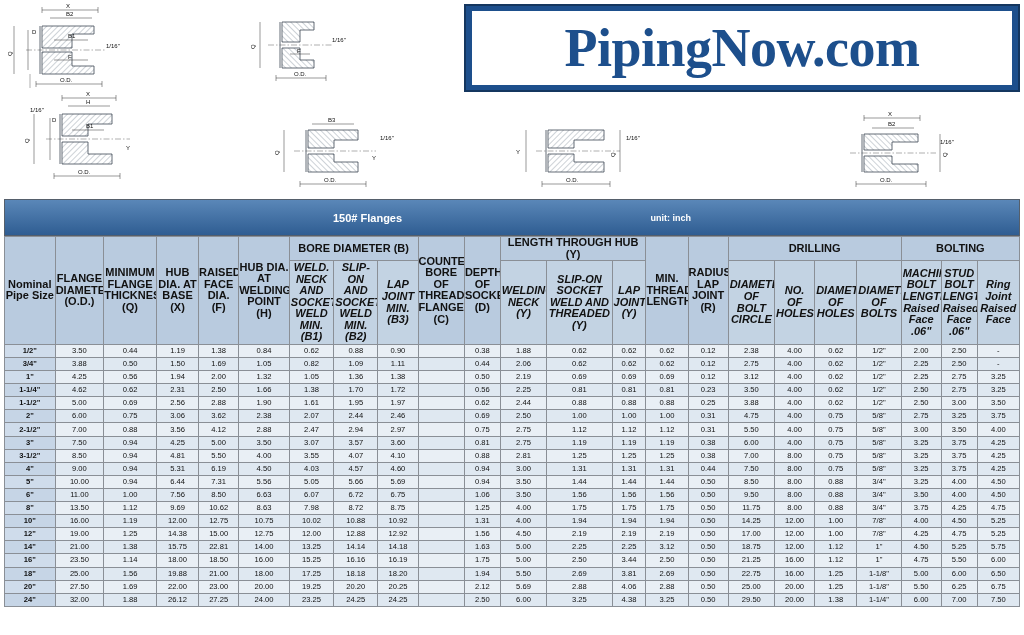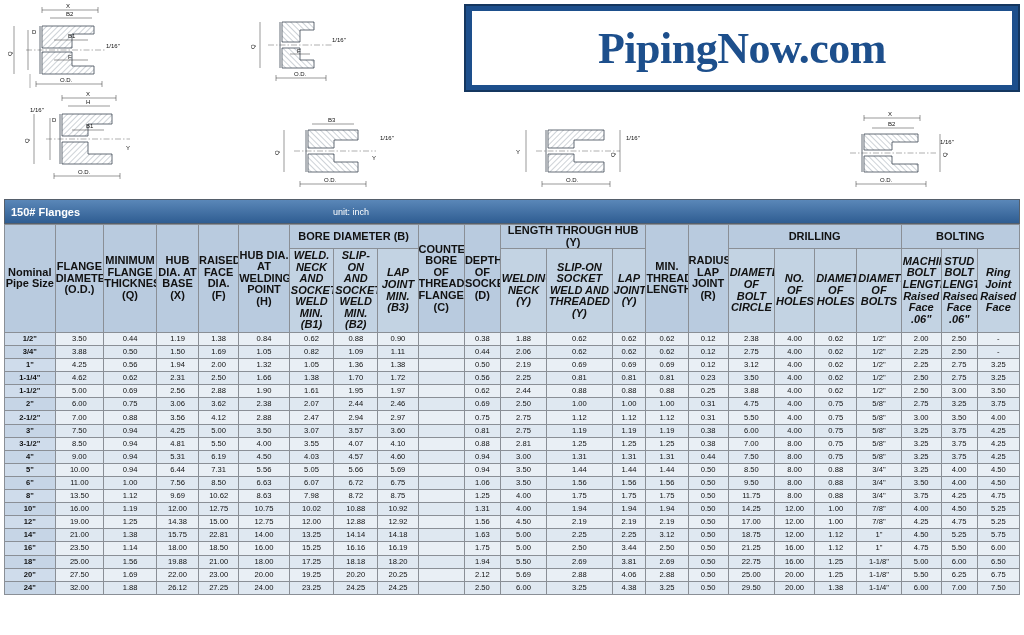--- a/index.html
+++ b/index.html
@@ -39,49 +39,50 @@
     display: flex; align-items: center; justify-content: center;
   }
   .logo-inner {
     width: 540px; height: 74px;
     background: #ffffff;
     display: flex; align-items: center; justify-content: center;
   }
   .logo-text {
     font-family: "Liberation Serif", serif;
     font-weight: bold;
-    font-size: 44px;
+    font-size: 54px;
     color: #1d4f8c;
     letter-spacing: -0.5px;
     white-space: nowrap;
   }
 
   
   .table-wrap {
     position: absolute;
     left: 4px; top: 199px;
     width: 1016px;
   }
 
   
   .title-row {
     display: flex;
     width: 1016px;
-    height: 25px;
+    height: 37px;
     background: #3a6ea5;
     background: linear-gradient(#5a87b8, #2f5d92);
     color: #ffffff;
     font-size: 11px;
     font-weight: bold;
     align-items: center;
     border: 1px solid #555f6b;
+    justify-content: center;
   }
   .title-left { padding-left: 6px; width: 200px; }
   .title-mid { flex: 1; text-align: center; letter-spacing: 2px; }
-  .title-right { width: 170px; text-align: right; padding-right: 6px; font-weight: normal; font-size: 9px; }
+  .title-right { width: 170px; text-align: right; padding-right: 6px; font-weight: bold; font-size: 9px; }
 
   table.flange {
     border-collapse: collapse;
     width: 1016px;
     table-layout: fixed;
     font-size: 7.6px;
     color: #111;
   }
   table.flange th, table.flange td {
     border: 1px solid #8a8f96;

